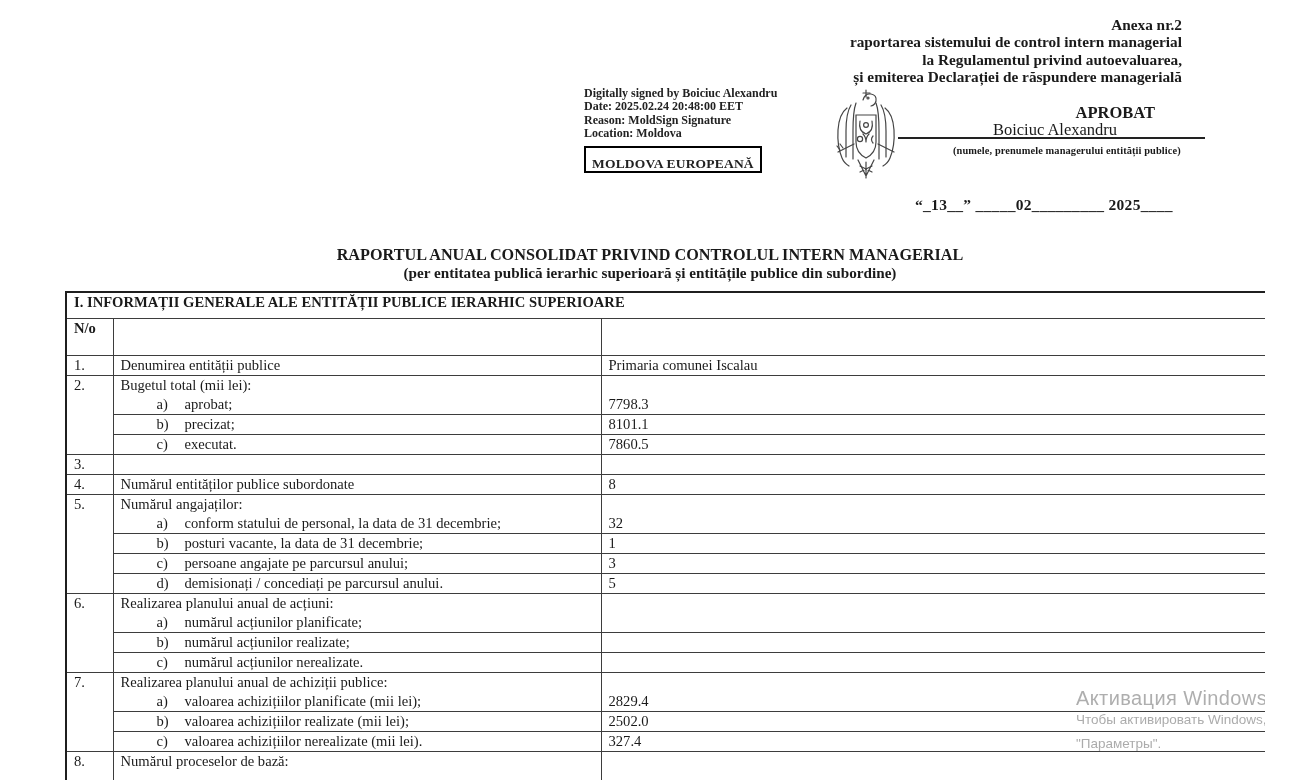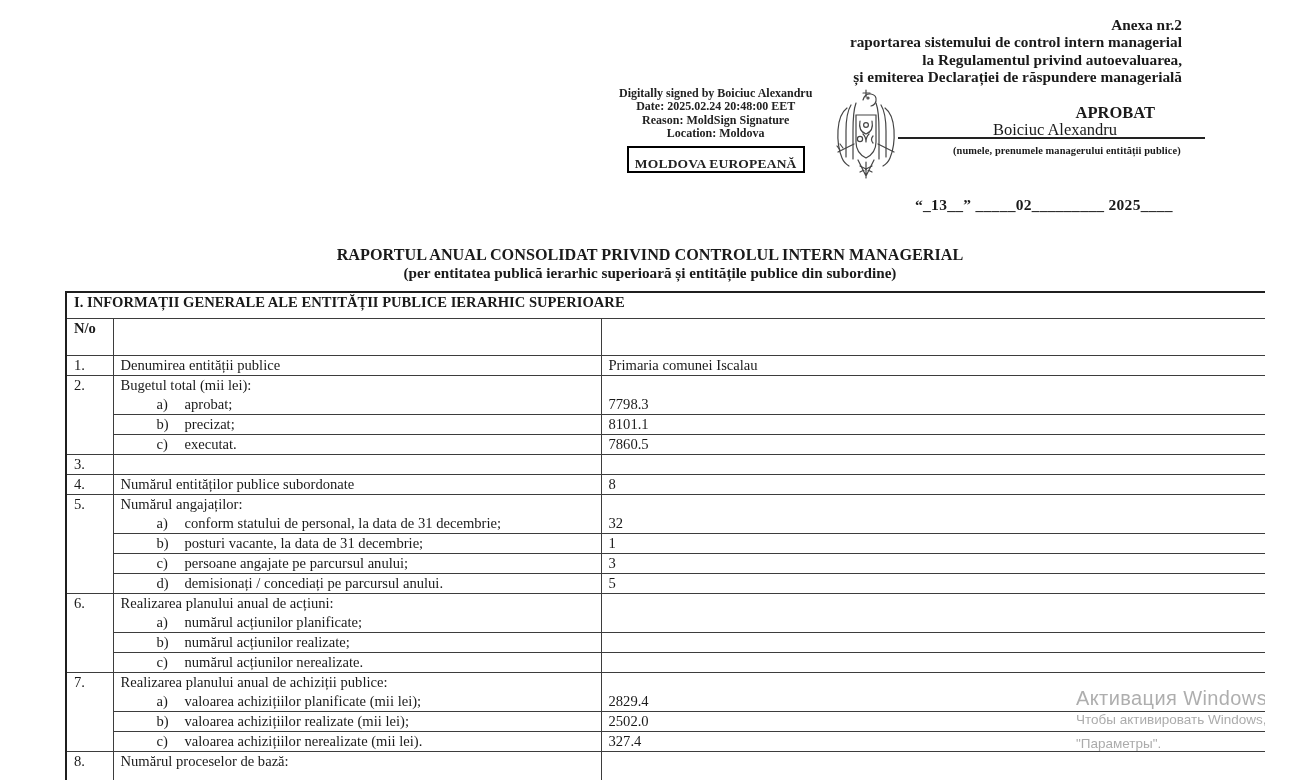--- a/index.html
+++ b/index.html
@@ -4,22 +4,22 @@
 <style>
   html,body{margin:0;padding:0;background:#fff;}
   .page{position:relative;width:1265px;height:780px;background:#ffffff;overflow:hidden;
         font-family:"Liberation Serif",serif;color:#1a1a1a;}
 
   
   .annex{position:absolute;top:16px;right:83px;text-align:right;
          font-weight:bold;font-size:15.3px;line-height:17.4px;white-space:nowrap;}
 
   
-  .sig{position:absolute;left:619px;top:87px;font-size:12px;font-weight:bold;
-       line-height:13.4px;color:#222;white-space:nowrap;text-align:center;}
+  .sig{position:absolute;left:584px;top:87px;font-size:12px;font-weight:bold;
+       line-height:13.4px;color:#222;white-space:nowrap;}
   .sig .stamp{display:inline-block;margin-top:5px;border:2px solid #000000;
               padding:9px 6px 1px 6px;font-size:13.5px;letter-spacing:.2px;}
 
   
   .emblem{position:absolute;left:830px;top:88px;}
 
   
   .sepline{position:absolute;left:898px;top:137px;width:307px;height:2px;background:#222;}
   .aprobat{position:absolute;top:103px;right:110px;font-weight:bold;font-size:16.5px;}
   .appr-name{position:absolute;top:120px;left:905px;width:300px;text-align:center;

